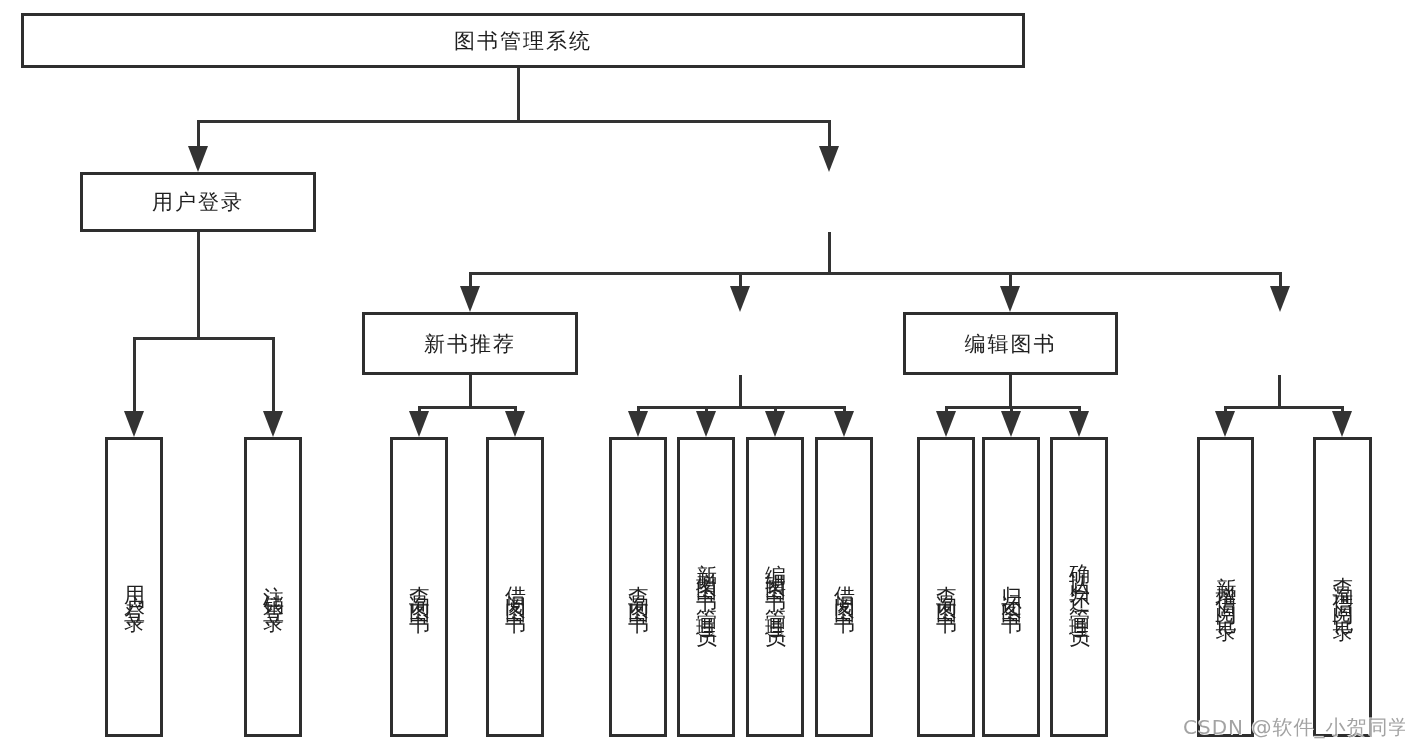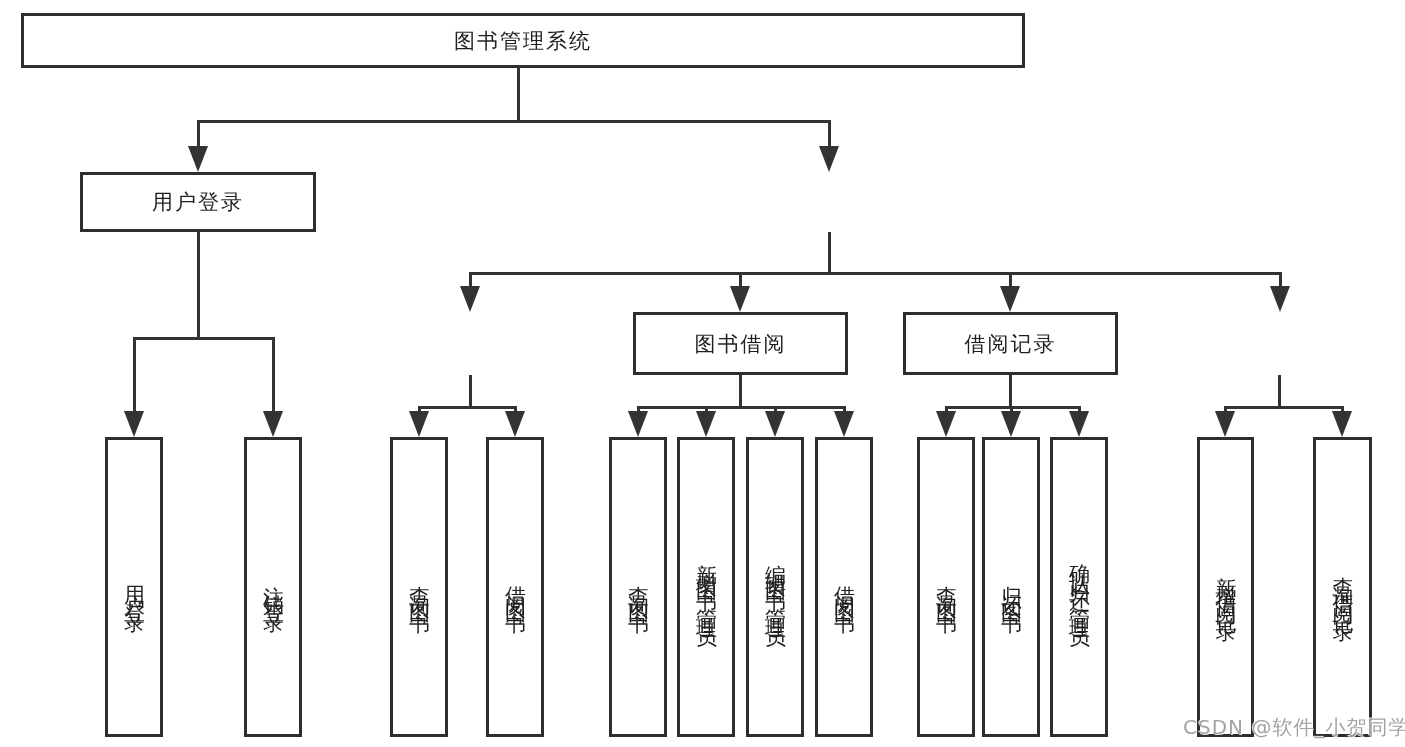--- a/index.html
+++ b/index.html
@@ -60,22 +60,22 @@
 </style>
 </head>
 <body>
 
 <div id="canvas">
 
   <div class="box h" style="left:21px; top:13px; width:1004px; height:55px">图书管理系统</div>
 
   <div class="box h" style="left:80px; top:172px; width:236px; height:60px">用户登录</div>
 
-  <div class="box h" style="left:633px; top:312px; width:215px; height:63px">图书借阅</div>
-  <div class="box h" style="left:903px; top:312px; width:215px; height:63px">借阅记录</div>
+  <div class="box h" style="left:362px; top:312px; width:216px; height:63px">新书推荐</div>
+  <div class="box h" style="left:903px; top:312px; width:215px; height:63px">编辑图书</div>
 
   <div class="box v" style="left:105px; top:437px; width:58px; height:300px">用户登录</div>
   <div class="box v" style="left:244px; top:437px; width:58px; height:300px">注销登录</div>
 
   <div class="box v" style="left:390px; top:437px; width:58px; height:300px">查询图书</div>
   <div class="box v" style="left:486px; top:437px; width:58px; height:300px">借阅图书</div>
 
   <div class="box v" style="left:609px; top:437px; width:58px; height:300px">查询图书</div>
   <div class="box v" style="left:677px; top:437px; width:58px; height:300px">新增图书（管理员）</div>
   <div class="box v" style="left:746px; top:437px; width:58px; height:300px">编辑图书（管理员）</div>

